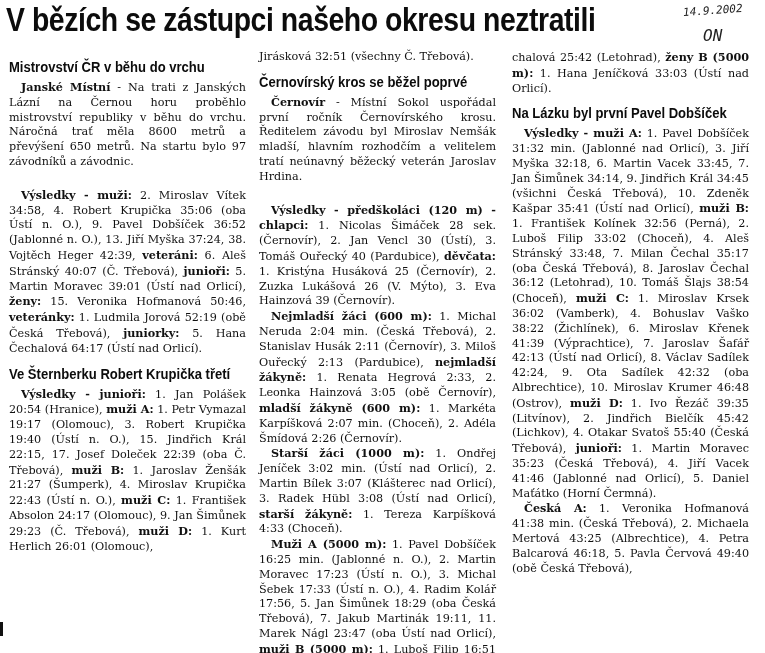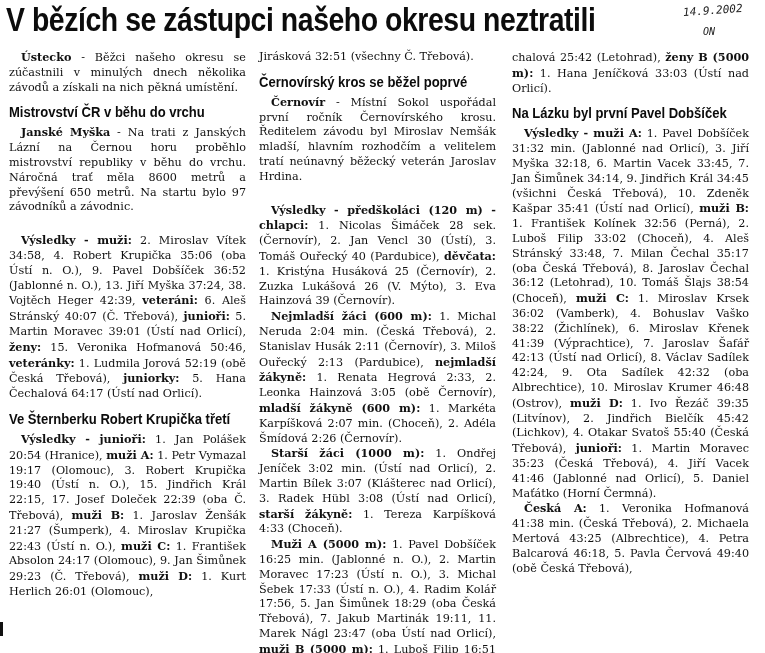--- a/index.html
+++ b/index.html
@@ -14,21 +14,21 @@
     font-family: "Liberation Sans", "DejaVu Sans", sans-serif;
     font-weight: bold; font-size: 33px; letter-spacing: -0.5px;
     transform: scaleX(0.86); transform-origin: left top;
     white-space: nowrap; color: #0c0c0c; line-height: 40px;
   }
   .note {
     position: absolute; font-family: "DejaVu Sans Mono", monospace;
     font-style: italic; font-size: 11px; color: #222;
   }
   .note.date { left: 683px; top: 4px; transform: rotate(-4deg); }
-  .note.init { left: 703px; top: 26px; font-size: 10px; }
+  .note.init { left: 703px; top: 26px; font-size: 16px; }
   .col {
     position: absolute; top: 50px; width: 237px;
     font-size: 11.2px; line-height: 14.8px; text-align: justify;
     hyphens: manual;
   }
   .col1 { left: 9px; }
   .col2 { left: 259px; }
   .col3 { left: 512px; }
   .col p { margin: 0; text-indent: 12px; }
   .col p.noindent { text-indent: 0; }
@@ -45,23 +45,22 @@
   }
 </style>
 </head>
 <body>
 
 <div class="headline">V bězích se zástupci našeho okresu neztratili</div>
 <div class="note date">14.9.2002</div>
 <div class="note init">ON</div>
 
 <div class="col col1">
-  <p><b>Ústecko</b><span> - Běžci našeho okresu se zúčastnili v minulých dnech několika závodů a získali na nich pěkná umístění.</span></p>
   <div class="subhead">Mistrovství ČR v běhu do vrchu</div>
-  <p><b>Janské Myška</b><span> - Na trati z Janských Lázní na Černou horu proběhlo mistrovství republiky v běhu do vrchu. Náročná trať měla 8600 metrů a převýšení 650 metrů. Na startu bylo 97 závodníků a závodnic.</span></p>
+  <p><b>Janské Místní</b><span> - Na trati z Janských Lázní na Černou horu proběhlo mistrovství republiky v běhu do vrchu. Náročná trať měla 8600 metrů a převýšení 650 metrů. Na startu bylo 97 závodníků a závodnic.</span></p>
   <p class="gap rich"><b>Výsledky - muži:</b><span> 2. Miroslav Vítek 34:58, 4. Robert Krupička 35:06 (oba Ústí n. O.), 9. Pavel Dobšíček 36:52 (Jablonné n. O.), 13. Jiří Myška 37:24, 38. Vojtěch Heger 42:39, </span><b>veteráni:</b><span> 6. Aleš Stránský 40:07 (Č. Třebová), </span><b>junioři:</b><span> 5. Martin Moravec 39:01 (Ústí nad Orlicí), </span><b>ženy:</b><span> 15. Veronika Hofmanová 50:46, </span><b>veteránky:</b><span> 1. Ludmila Jorová 52:19 (obě Česká Třebová), </span><b>juniorky:</b><span> 5. Hana Čechalová 64:17 (Ústí nad Orlicí).</span></p>
   <div class="subhead">Ve Šternberku Robert Krupička třetí</div>
   <p class="gap rich"><b>Výsledky - junioři:</b><span> 1. Jan Polášek 20:54 (Hranice), </span><b>muži A:</b><span> 1. Petr Vymazal 19:17 (Olomouc), 3. Robert Krupička 19:40 (Ústí n. O.), 15. Jindřich Král 22:15, 17. Josef Doleček 22:39 (oba Č. Třebová), </span><b>muži B:</b><span> 1. Jaroslav Ženšák 21:27 (Šumperk), 4. Miroslav Krupička 22:43 (Ústí n. O.), </span><b>muži C:</b><span> 1. František Absolon 24:17 (Olomouc), 9. Jan Šimůnek 29:23 (Č. Třebová), </span><b>muži D:</b><span> 1. Kurt Herlich 26:01 (Olomouc), </span></p>
 </div>
 
 <div class="col col2">
   <p class="noindent">Jirásková 32:51 (všechny Č. Třebová).</p>
   <div class="subhead">Černovírský kros se běžel poprvé</div>
   <p><b>Černovír</b><span> - Místní Sokol uspořádal první ročník Černovírského krosu. Ředitelem závodu byl Miroslav Nemšák mladší, hlavním rozhodčím a velitelem tratí neúnavný běžecký veterán Jaroslav Hrdina.</span></p>
   <p class="gap rich"><b>Výsledky - předškoláci (120 m) - chlapci:</b><span> 1. Nicolas Šimáček 28 sek. (Černovír), 2. Jan Vencl 30 (Ústí), 3. Tomáš Ouřecký 40 (Pardubice), </span><b>děvčata:</b><span> 1. Kristýna Husáková 25 (Černovír), 2. Zuzka Lukášová 26 (V. Mýto), 3. Eva Hainzová 39 (Černovír).</span></p>

